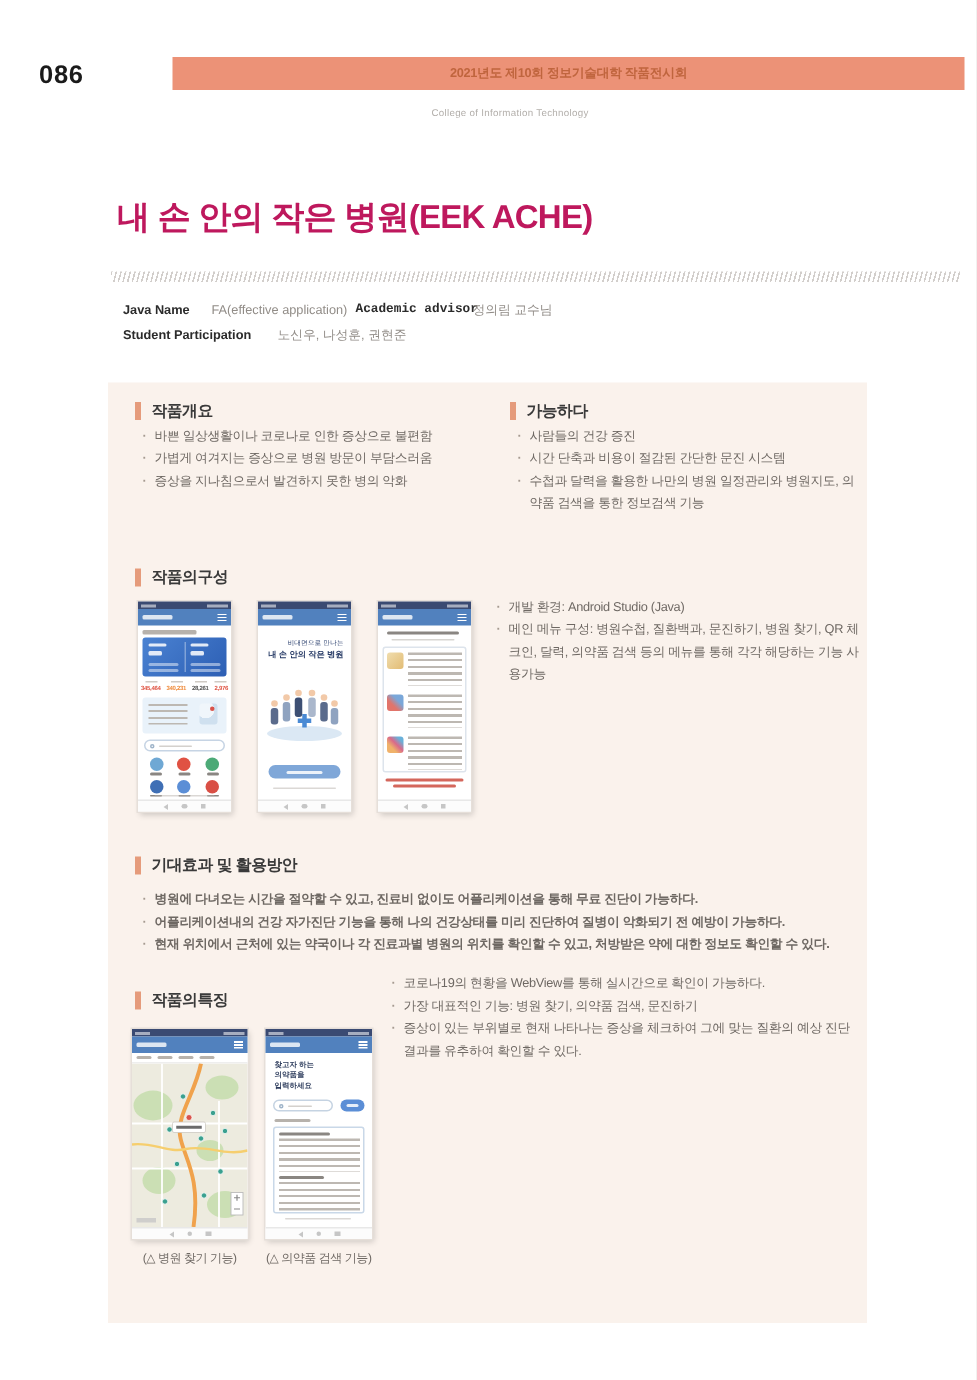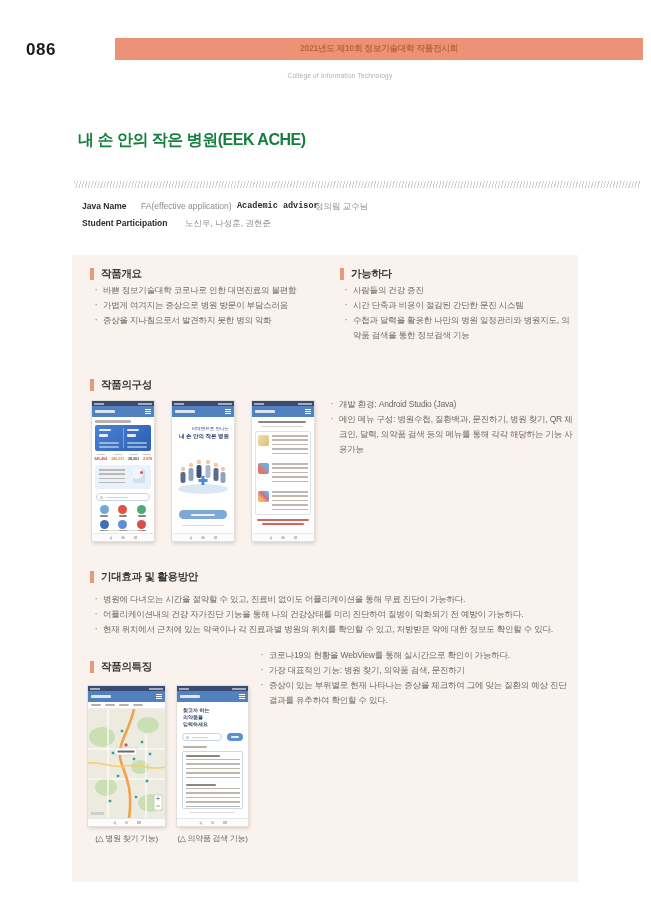--- a/index.html
+++ b/index.html
@@ -8,21 +8,21 @@
   #page { position:relative; width:651px; height:920px; background:#ffffff; margin:0 auto; overflow:hidden; }
 
   
   .page-num { position:absolute; left:26px; top:40px; font-size:17px; font-weight:800; color:#1a1a1a; letter-spacing:.5px; }
   .banner { position:absolute; left:115px; top:38px; width:528px; height:22px; background:#EC9277;
             display:flex; align-items:center; justify-content:center; }
   .banner span { font-size:8.5px; font-weight:700; color:#c0653e; letter-spacing:-0.2px; }
   .college { position:absolute; left:240px; top:72px; width:200px; text-align:center; font-size:6.5px; color:#b3afab; letter-spacing:.2px; }
 
   
-  h1.title { position:absolute; left:78px; top:130px; font-size:16px; font-weight:900; color:#15803d; letter-spacing:-0.5px; }
+  h1.title { position:absolute; left:78px; top:130px; font-size:22px; font-weight:900; color:#be185d; letter-spacing:-0.5px; }
   .divider { position:absolute; left:74px; top:181px; width:566px; height:7px;
              background: repeating-linear-gradient(105deg,#d2cecb 0 1px, transparent 1px 3px); }
   .tlabel { position:absolute; font-size:8.5px; font-weight:700; color:#2b2b2b; }
   .tvalue { position:absolute; font-size:8.5px; color:#918c87; }
 
   
   .panel { position:absolute; left:72px; top:255px; width:506px; height:627px; background:#FAF2EC; }
 
   .sec { position:absolute; display:flex; align-items:center; gap:7px; }
   .sec .bar { width:4px; height:12px; background:#E59B7B; }
@@ -87,21 +87,21 @@
   <div class="tlabel" style="left:82px; top:218px;">Student Participation</div>
   <div class="tvalue" style="left:185px; top:218px;">노신우, 나성훈, 권현준</div>
 
   <div class="panel"></div>
 
   <div class="sec" style="left:90px; top:267px;">
     <span class="bar"></span>
     <h2>작품개요</h2>
   </div>
   <div class="bullets" style="left:94px; top:283px; width:250px;">
-    <div class="bullet">바쁜 정보기술대학 코로나로 인한 대면진료의 불편함</div>
+    <div class="bullet">바쁜 일상생활이나 코로나로 인한 증상으로 불편함</div>
     <div class="bullet">가볍게 여겨지는 증상으로 병원 방문이 부담스러움</div>
     <div class="bullet">증상을 지나침으로서 발견하지 못한 병의 악화</div>
   </div>
 
   <div class="sec" style="left:340px; top:267px;">
     <span class="bar"></span>
     <h2>가능하다</h2>
   </div>
   <div class="bullets" style="left:344px; top:283px; width:232px;">
     <div class="bullet">사람들의 건강 증진</div>
@@ -262,21 +262,21 @@
 
   <div class="bullets" style="left:330px; top:397px; width:246px;">
     <div class="bullet">개발 환경: Android Studio (Java)</div>
     <div class="bullet">메인 메뉴 구성: 병원수첩, 질환백과, 문진하기, 병원 찾기, QR 체크인, 달력, 의약품 검색 등의 메뉴를 통해 각각 해당하는 기능 사용가능</div>
   </div>
 
   <div class="sec" style="left:90px; top:570px;">
     <span class="bar"></span>
     <h2>기대효과 및 활용방안</h2>
   </div>
-  <div class="bullets" style="left:94px; top:592px; width:486px;">
+  <div class="bullets" style="left:94px; top:592px; width:486px;font-weight:bold;">
     <div class="bullet">병원에 다녀오는 시간을 절약할 수 있고, 진료비 없이도 어플리케이션을 통해 무료 진단이 가능하다.</div>
     <div class="bullet">어플리케이션내의 건강 자가진단 기능을 통해 나의 건강상태를 미리 진단하여 질병이 악화되기 전 예방이 가능하다.</div>
     <div class="bullet">현재 위치에서 근처에 있는 약국이나 각 진료과별 병원의 위치를 확인할 수 있고, 처방받은 약에 대한 정보도 확인할 수 있다.</div>
   </div>
 
   <div class="sec" style="left:90px; top:660px;">
     <span class="bar"></span>
     <h2>작품의특징</h2>
   </div>
 

